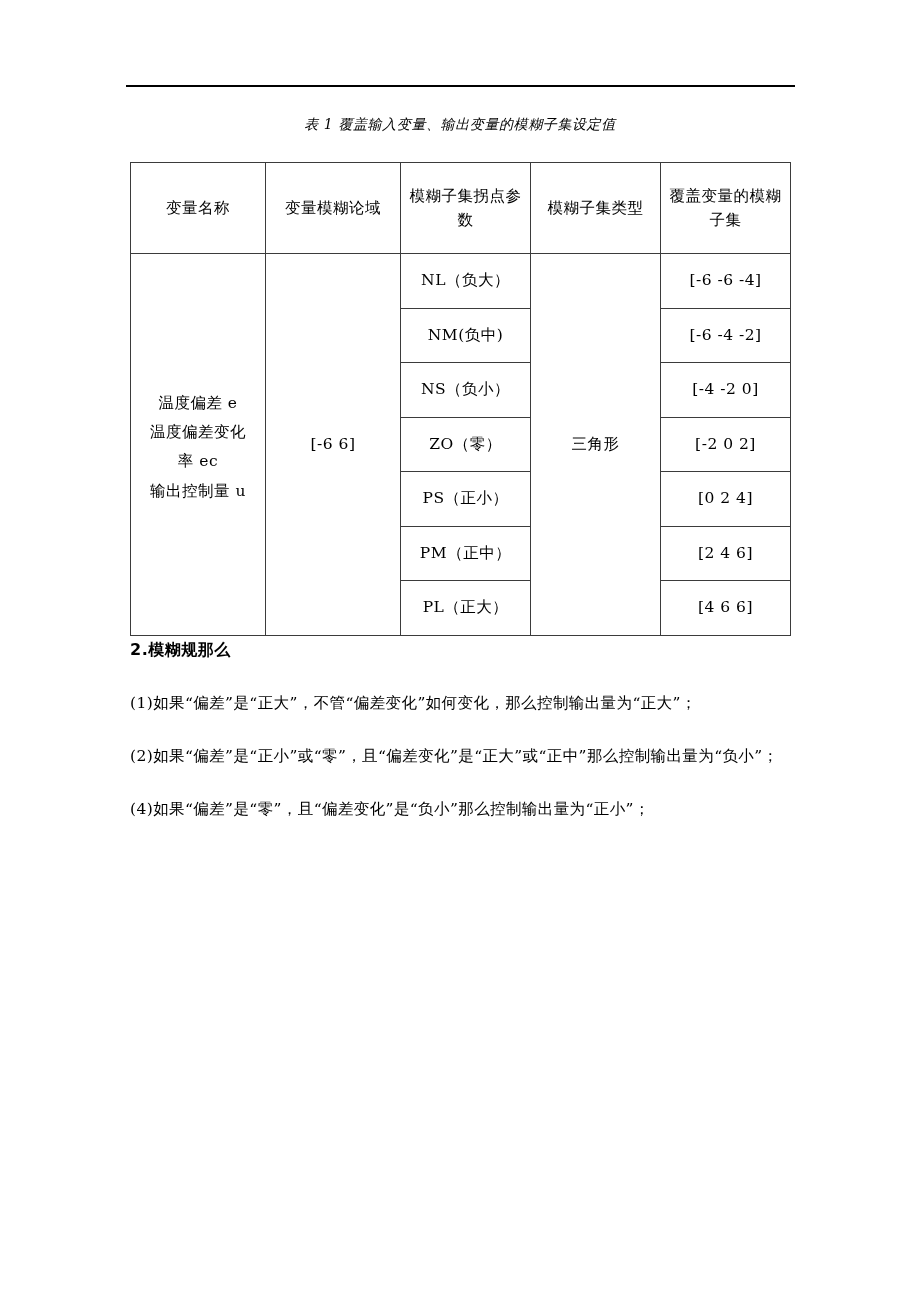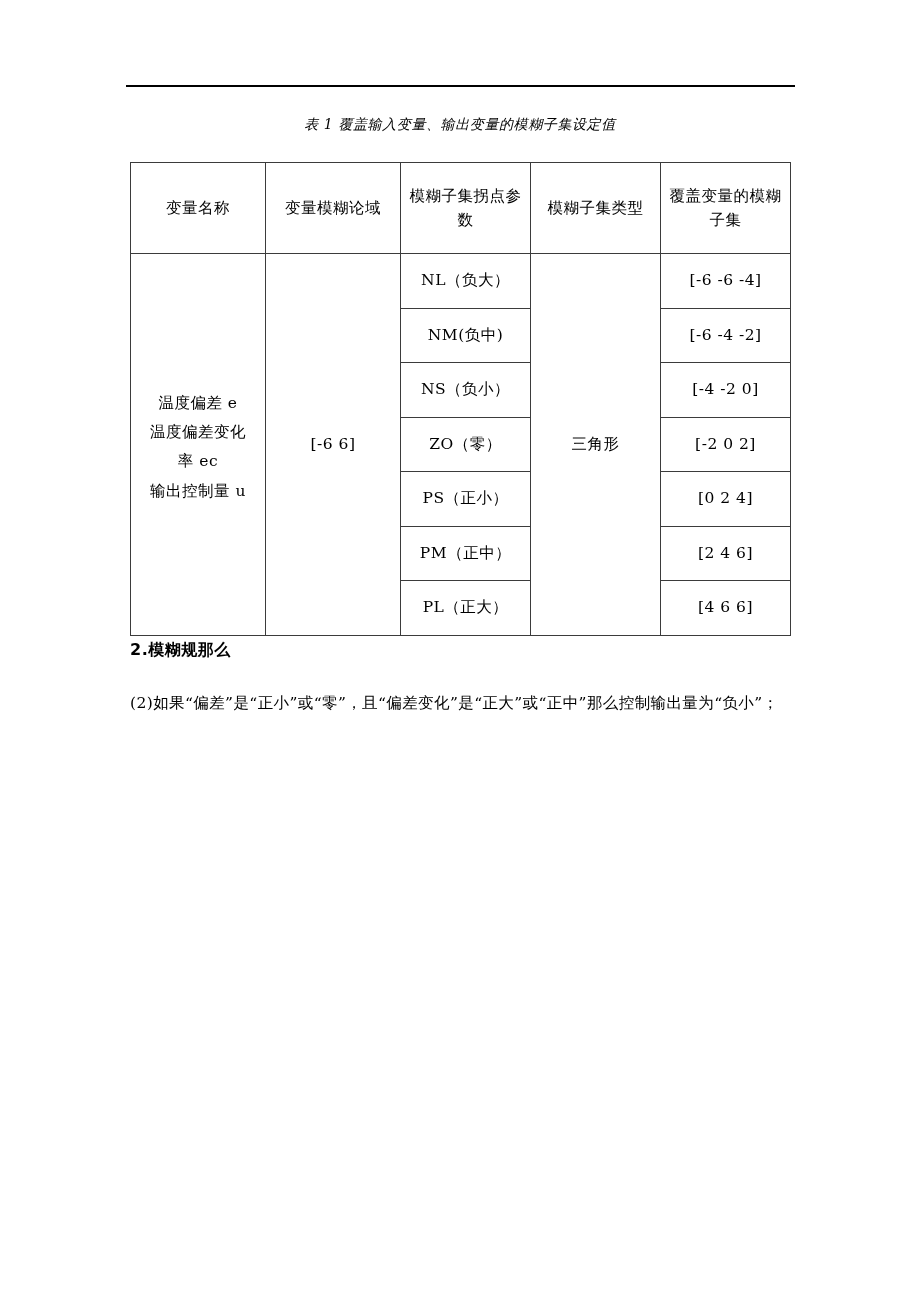--- a/index.html
+++ b/index.html
@@ -190,24 +190,30 @@
         <td>PL（正大）</td>
         <td class="cell-params">[4 6 6]</td>
       </tr>
     </tbody>
   </table>
 
   <div class="section-heading">2.模糊规那么</div>
 
   <div class="rules">
 
+    <p class="rule-para">
+      <span class="lead">(1)</span><span>如果“偏差”是“正大”，不管“偏差变化”如何变化，那么控制输出量为“正大”；</span>
+    </p>
 
     <p class="rule-para">
       <span class="lead">(2)</span><span>如果“偏差”是“正小”或“零”，且“偏差变化”是“正大”或“正中”那么控制输出量为“负小”；</span>
     </p>
 
 
+    <p class="rule-para">
+      <span class="lead">(4)</span><span>如果“偏差”是“零”，且“偏差变化”是“负小”那么控制输出量为“正小”；</span>
+    </p>
 
 
 
   </div>
 
 </div>
 
 </body></html>

